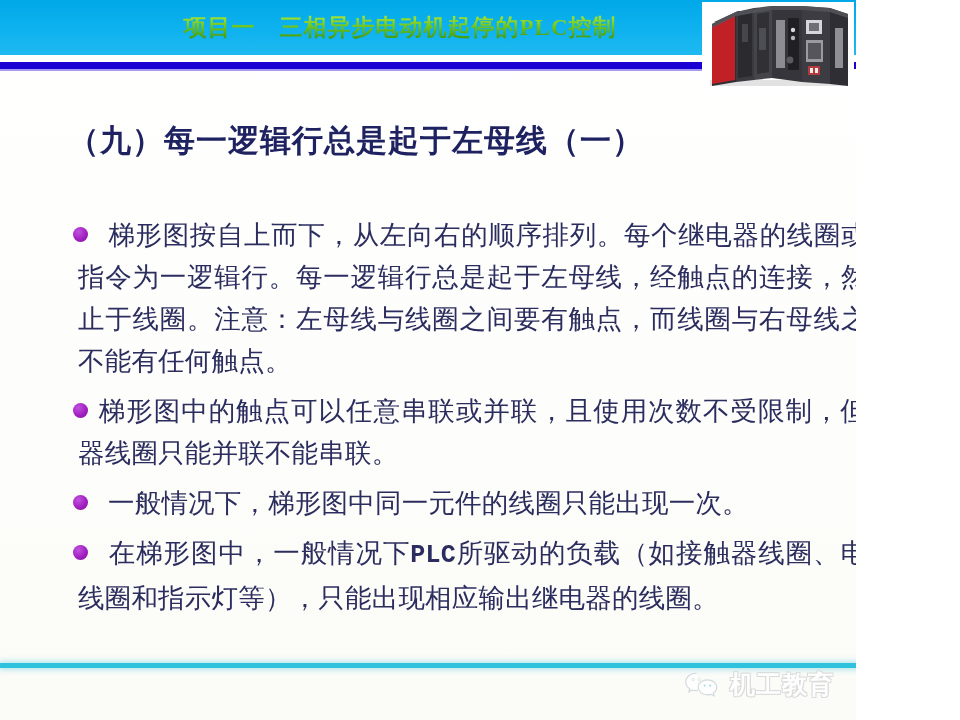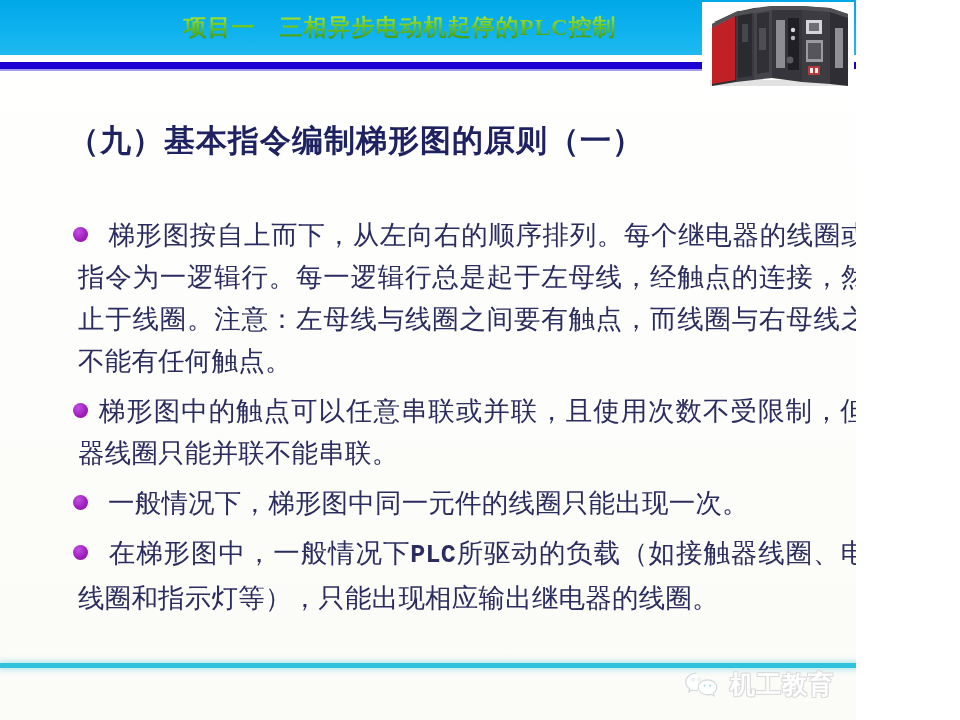--- a/index.html
+++ b/index.html
@@ -229,21 +229,21 @@
       <rect x="108" y="66" width="3" height="5" fill="#ececec"></rect>
       <rect x="113" y="66" width="3" height="5" fill="#ececec"></rect>
 
       <polygon points="128,6 146,12 146,84 128,82" fill="#2e2e34"></polygon>
       <rect x="133" y="26" width="8" height="40" fill="#8f8f95"></rect>
 
       <polygon points="10,22 34,10 70,4 100,4 128,6 146,12 146,16 128,10 100,8 70,8 34,14 10,26" fill="#55555c" opacity="0.85"></polygon>
     </svg>
   </div>
 
-  <div class="page-title">（九）基本指令编制梯形图的原则（一）</div>
+  <div class="page-title">（九）每一逻辑行总是起于左母线（一）</div>
 
   <div class="body-copy">
 
     <div class="bullet-block">
       <span class="bullet-dot"></span>
       <p class="bullet-text"><span class="indent-lead"></span><span>梯形图按自上而下，从左向右的顺序排列。每个继电器的线圈或功能指令为一逻辑行。每一逻辑行总是起于左母线，经触点的连接，然后终止于线圈。注意：左母线与线圈之间要有触点，而线圈与右母线之间则不能有任何触点。</span></p>
     </div>
 
     <div class="bullet-block">
       <span class="bullet-dot"></span>

